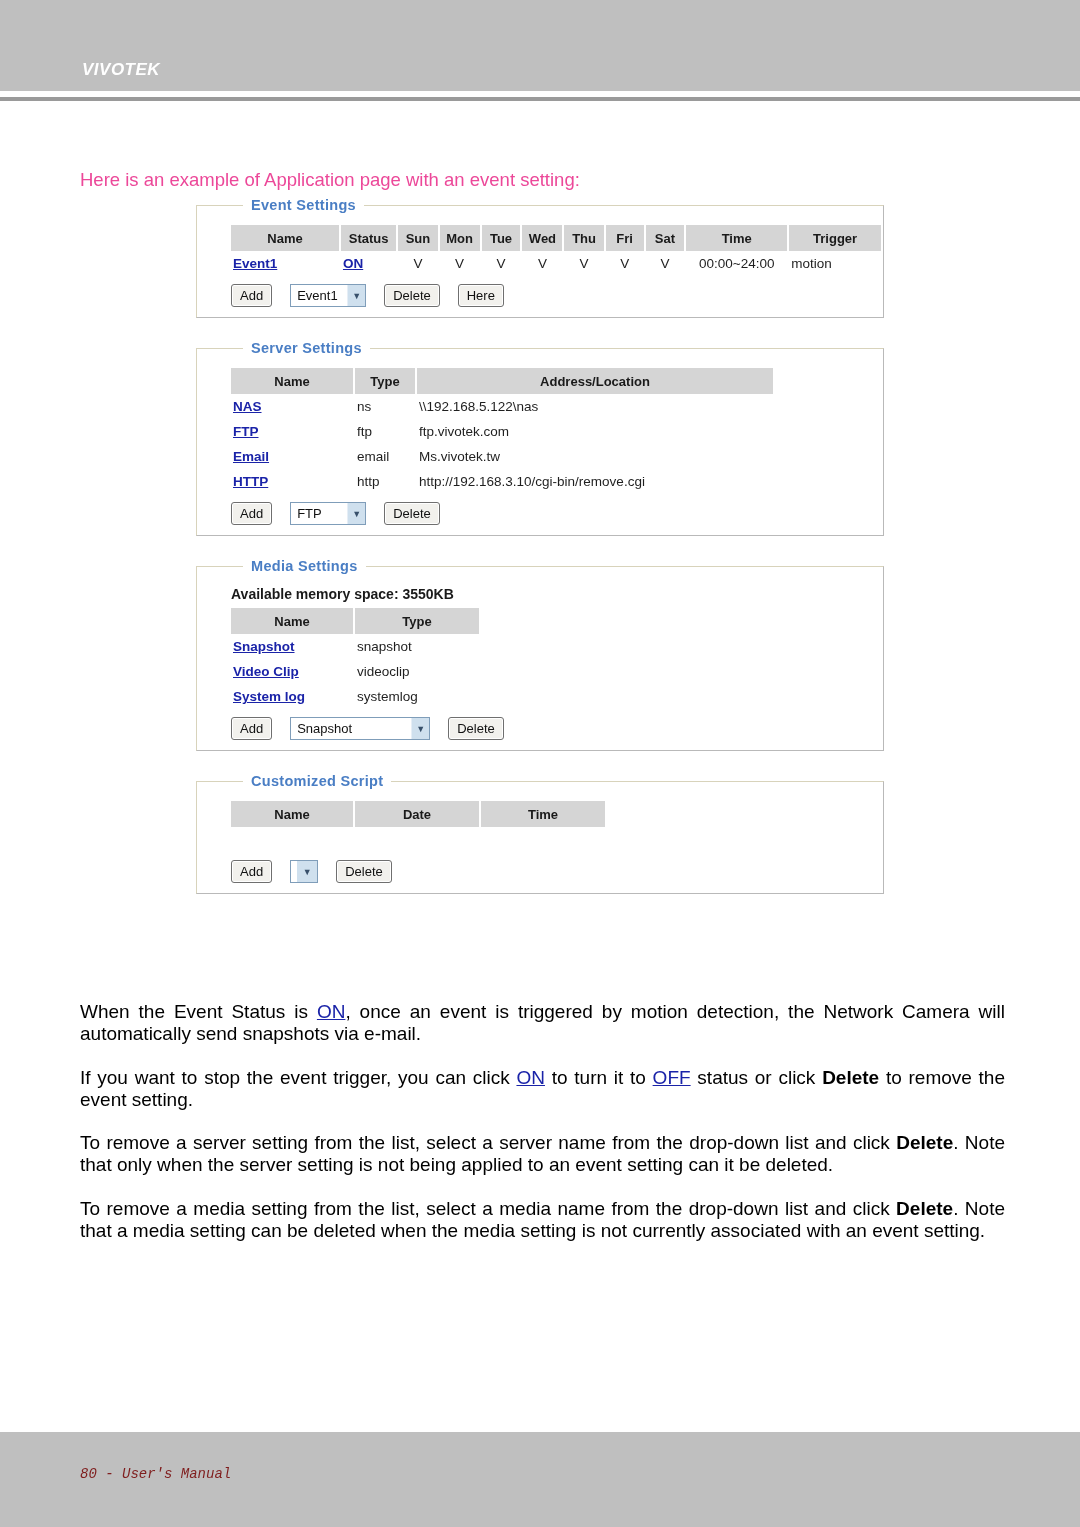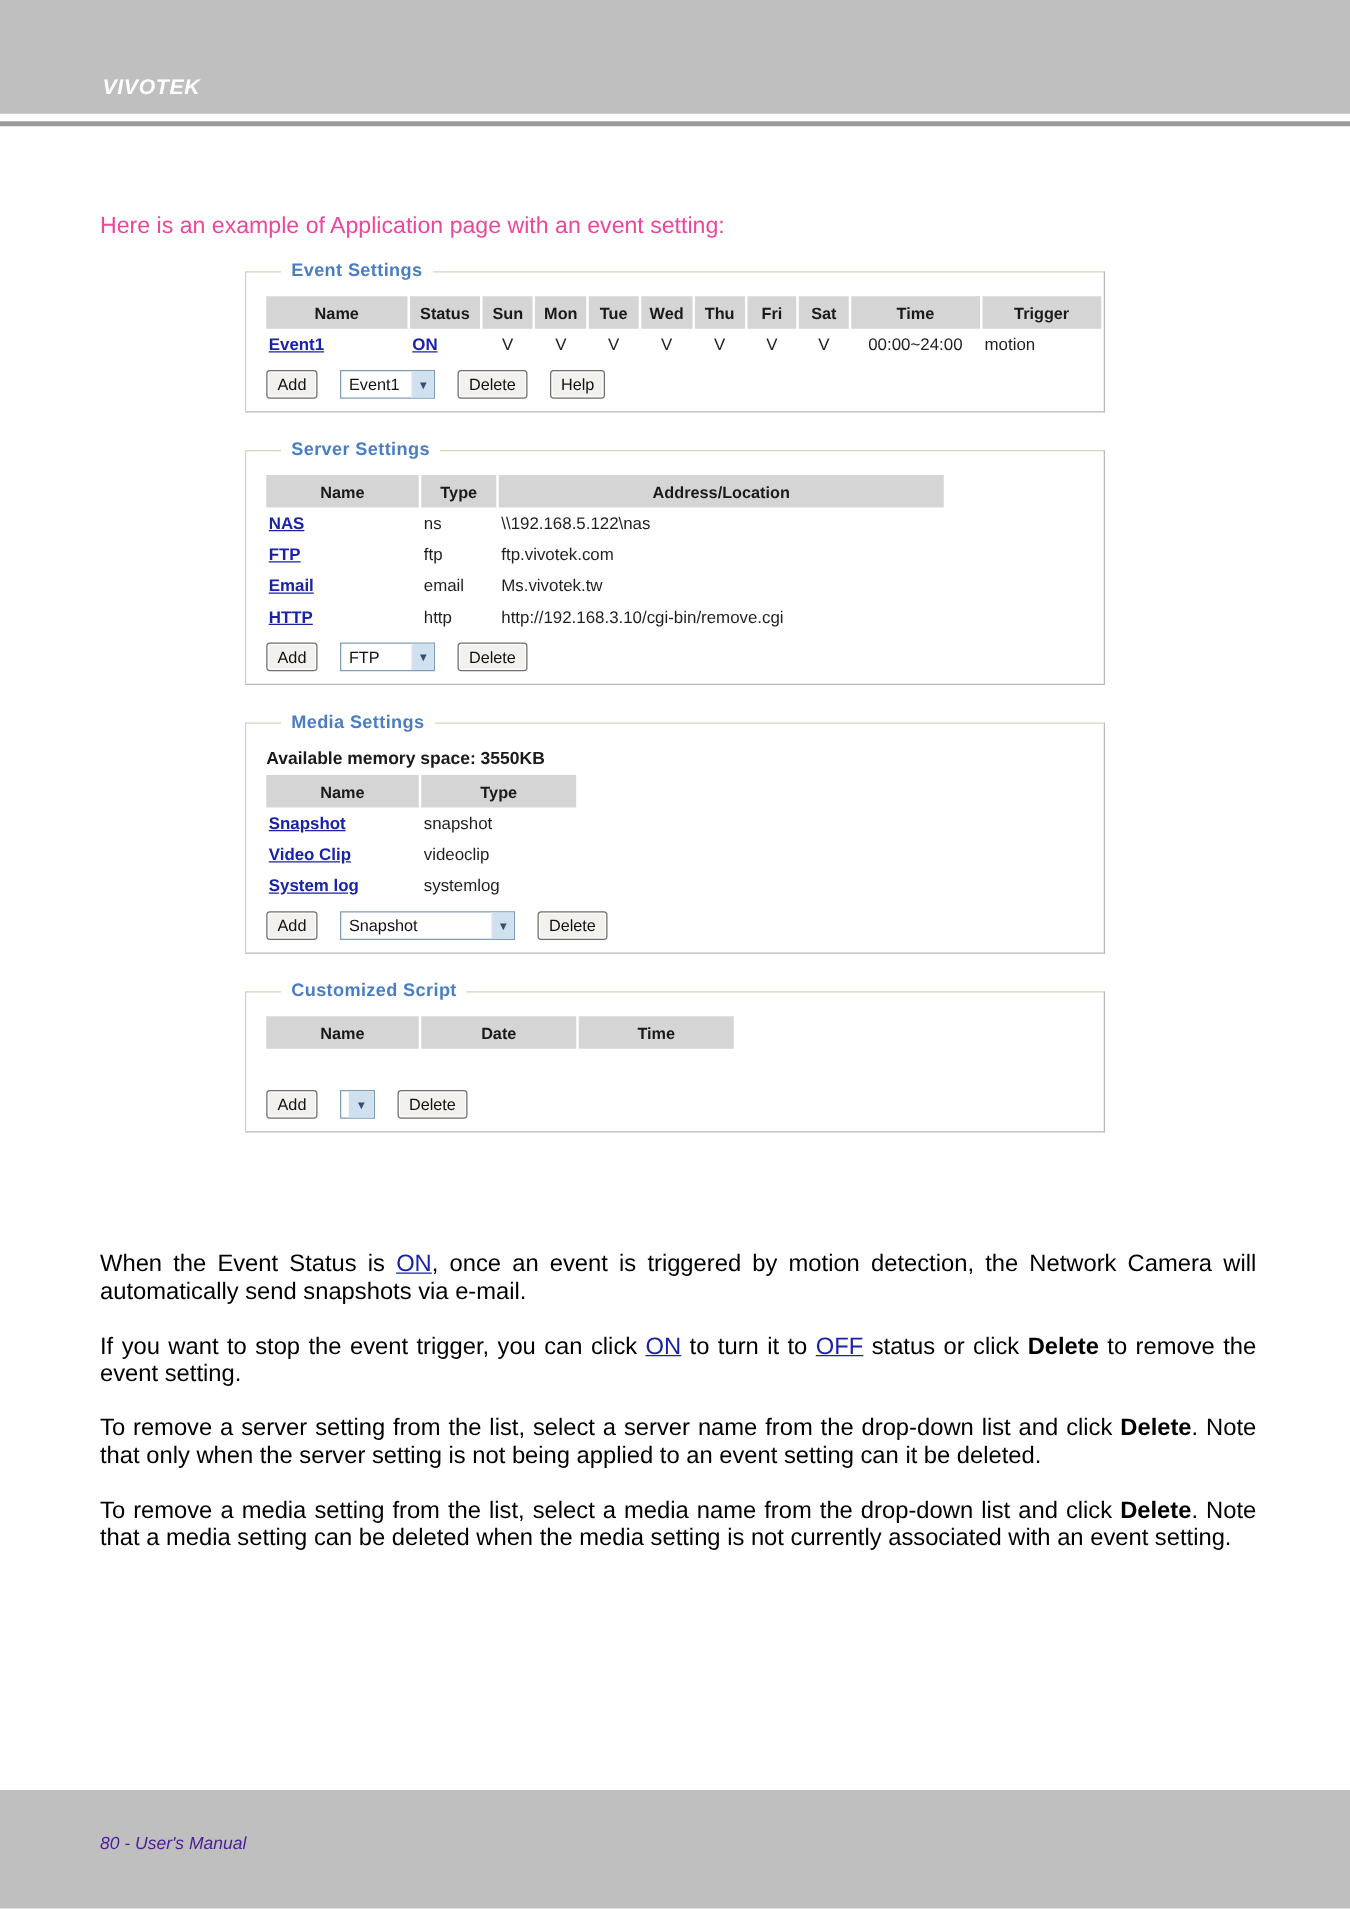--- a/index.html
+++ b/index.html
@@ -53,21 +53,22 @@
     width: 1080px;
     height: 95px;
     background: #bfbfbf;
   }
   .footer-text {
     position: absolute;
     left: 80px;
     top: 34px;
     font-size: 14px;
     font-style: italic;
-    color: #4c1d95;
+    color: #7f1d1d;
+    font-family: Liberation Mono, monospace;
   }
 
   
   .content {
     position: absolute;
     left: 0;
     top: 101px;
     width: 1080px;
   }
   .intro-line {
@@ -84,22 +85,22 @@
   .ui-shot {
     position: absolute;
     left: 196px;
     top: 92px;
     width: 688px;
   }
   fieldset.panel {
     border: 1px solid #d8d3bb;
     border-right-color: #b9b9b9;
     border-bottom-color: #b9b9b9;
-    margin: 16px 0 22px 0;
-    padding: 6px 0 0 0;
+    margin: 4px 0 22px 0;
+    padding: 6px 0 0 18px;
     background: #ffffff;
     box-sizing: border-box;
   }
   fieldset.panel > legend {
     margin-left: 28px;
     padding: 0 8px;
     font-size: 14.5px;
     font-weight: bold;
     color: #4a7ec4;
     letter-spacing: 0.3px;
@@ -300,21 +301,21 @@
           </tbody>
         </table>
 
         <div class="ctrl-row">
           <button class="ui-btn">Add</button>
           <div class="ui-select sel-w-event">
             <span class="sel-value">Event1</span>
             <span class="sel-arrow">▼</span>
           </div>
           <button class="ui-btn">Delete</button>
-          <button class="ui-btn">Help</button>
+          <button class="ui-btn">Here</button>
         </div>
       </div>
     </fieldset>
 
     <fieldset class="panel">
       <legend>Server Settings</legend>
       <div class="panel-inner">
         <table class="ui-table">
           <thead>
             <tr>

